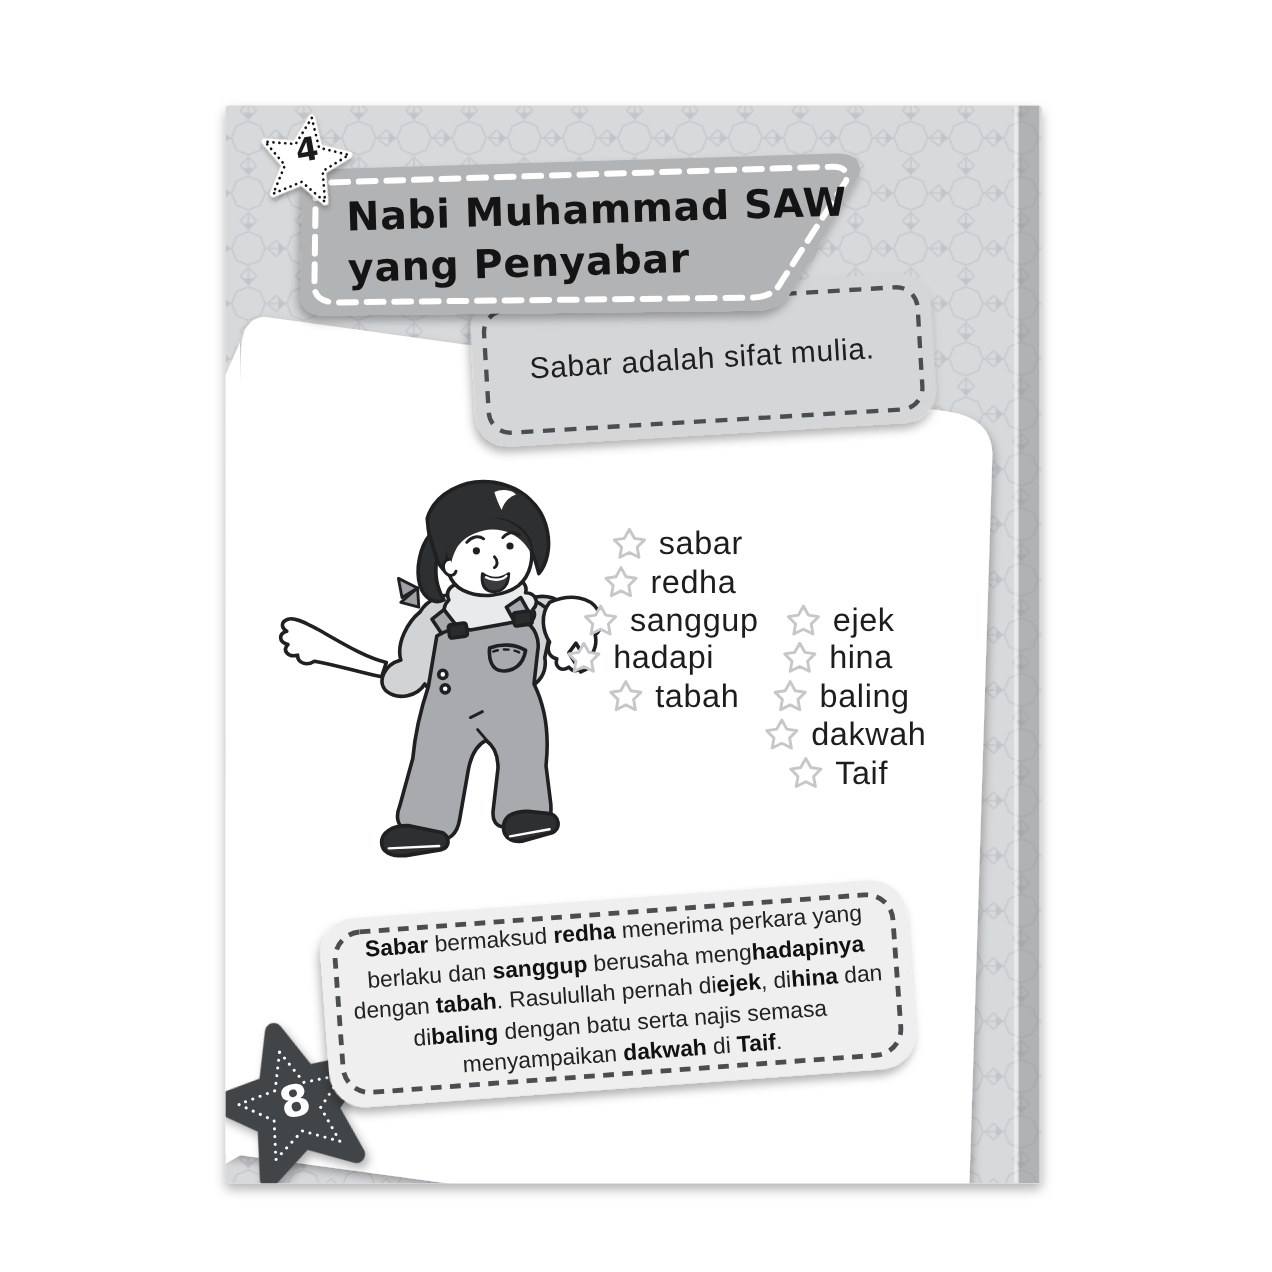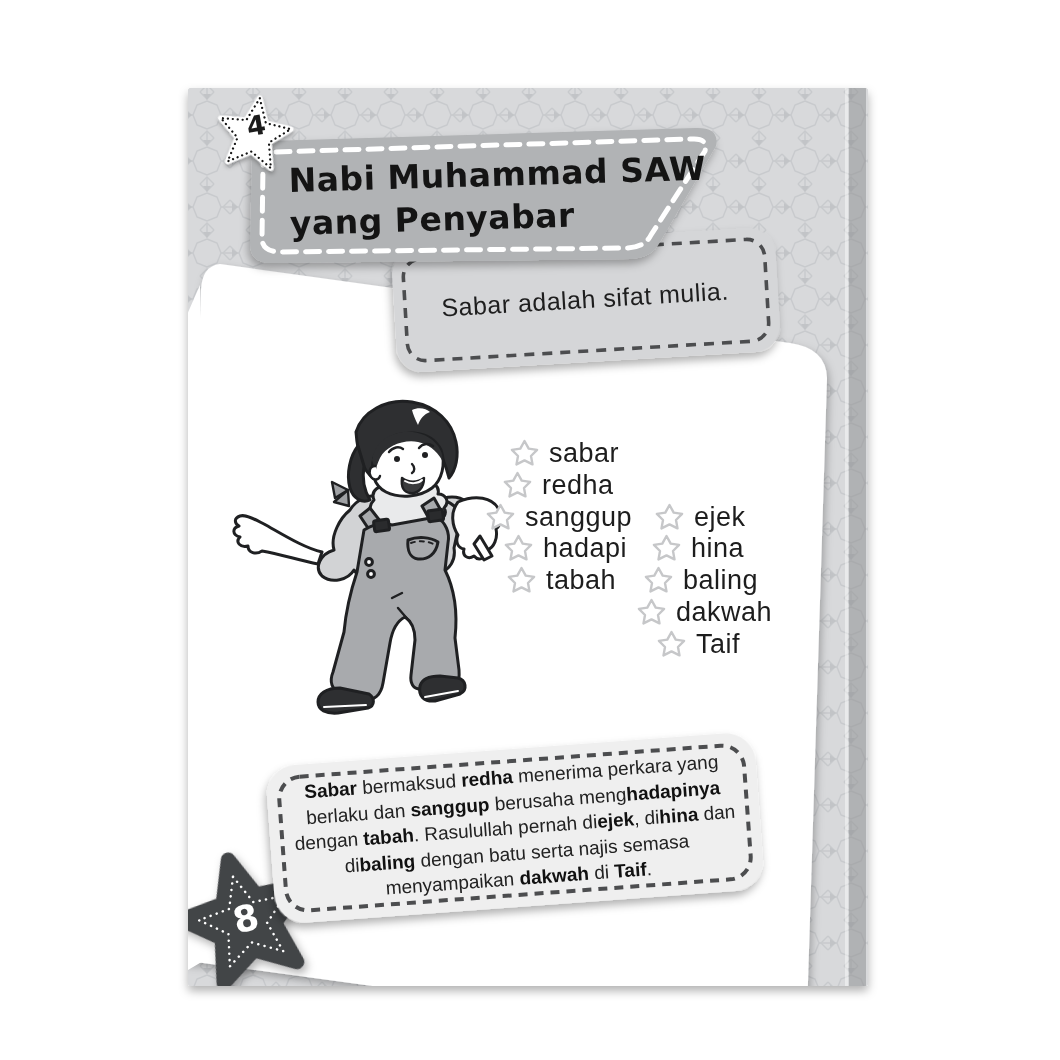--- a/index.html
+++ b/index.html
@@ -159,21 +159,21 @@
         <path d="M14 2 L18.2 9.6 L26.6 10.9 L20.5 17 L22 25.4 L14 21.4 L6 25.4 L7.5 17 L1.4 10.9 L9.8 9.6 Z" fill="#ffffff" stroke="#c6c7c9" stroke-width="2.4" stroke-linejoin="round"></path>
       </svg>
       <span class="word">redha</span>
     </div>
   <div class="word-row" style="left:486px;top:502px">
       <svg viewBox="0 0 28 28">
         <path d="M14 2 L18.2 9.6 L26.6 10.9 L20.5 17 L22 25.4 L14 21.4 L6 25.4 L7.5 17 L1.4 10.9 L9.8 9.6 Z" fill="#ffffff" stroke="#c6c7c9" stroke-width="2.4" stroke-linejoin="round"></path>
       </svg>
       <span class="word">sanggup</span>
     </div>
-  <div class="word-row" style="left:504px;top:533px">
+  <div class="word-row" style="left:472px;top:533px">
       <svg viewBox="0 0 28 28">
         <path d="M14 2 L18.2 9.6 L26.6 10.9 L20.5 17 L22 25.4 L14 21.4 L6 25.4 L7.5 17 L1.4 10.9 L9.8 9.6 Z" fill="#ffffff" stroke="#c6c7c9" stroke-width="2.4" stroke-linejoin="round"></path>
       </svg>
       <span class="word">hadapi</span>
     </div>
   <div class="word-row" style="left:507px;top:565px">
       <svg viewBox="0 0 28 28">
         <path d="M14 2 L18.2 9.6 L26.6 10.9 L20.5 17 L22 25.4 L14 21.4 L6 25.4 L7.5 17 L1.4 10.9 L9.8 9.6 Z" fill="#ffffff" stroke="#c6c7c9" stroke-width="2.4" stroke-linejoin="round"></path>
       </svg>
       <span class="word">tabah</span>

